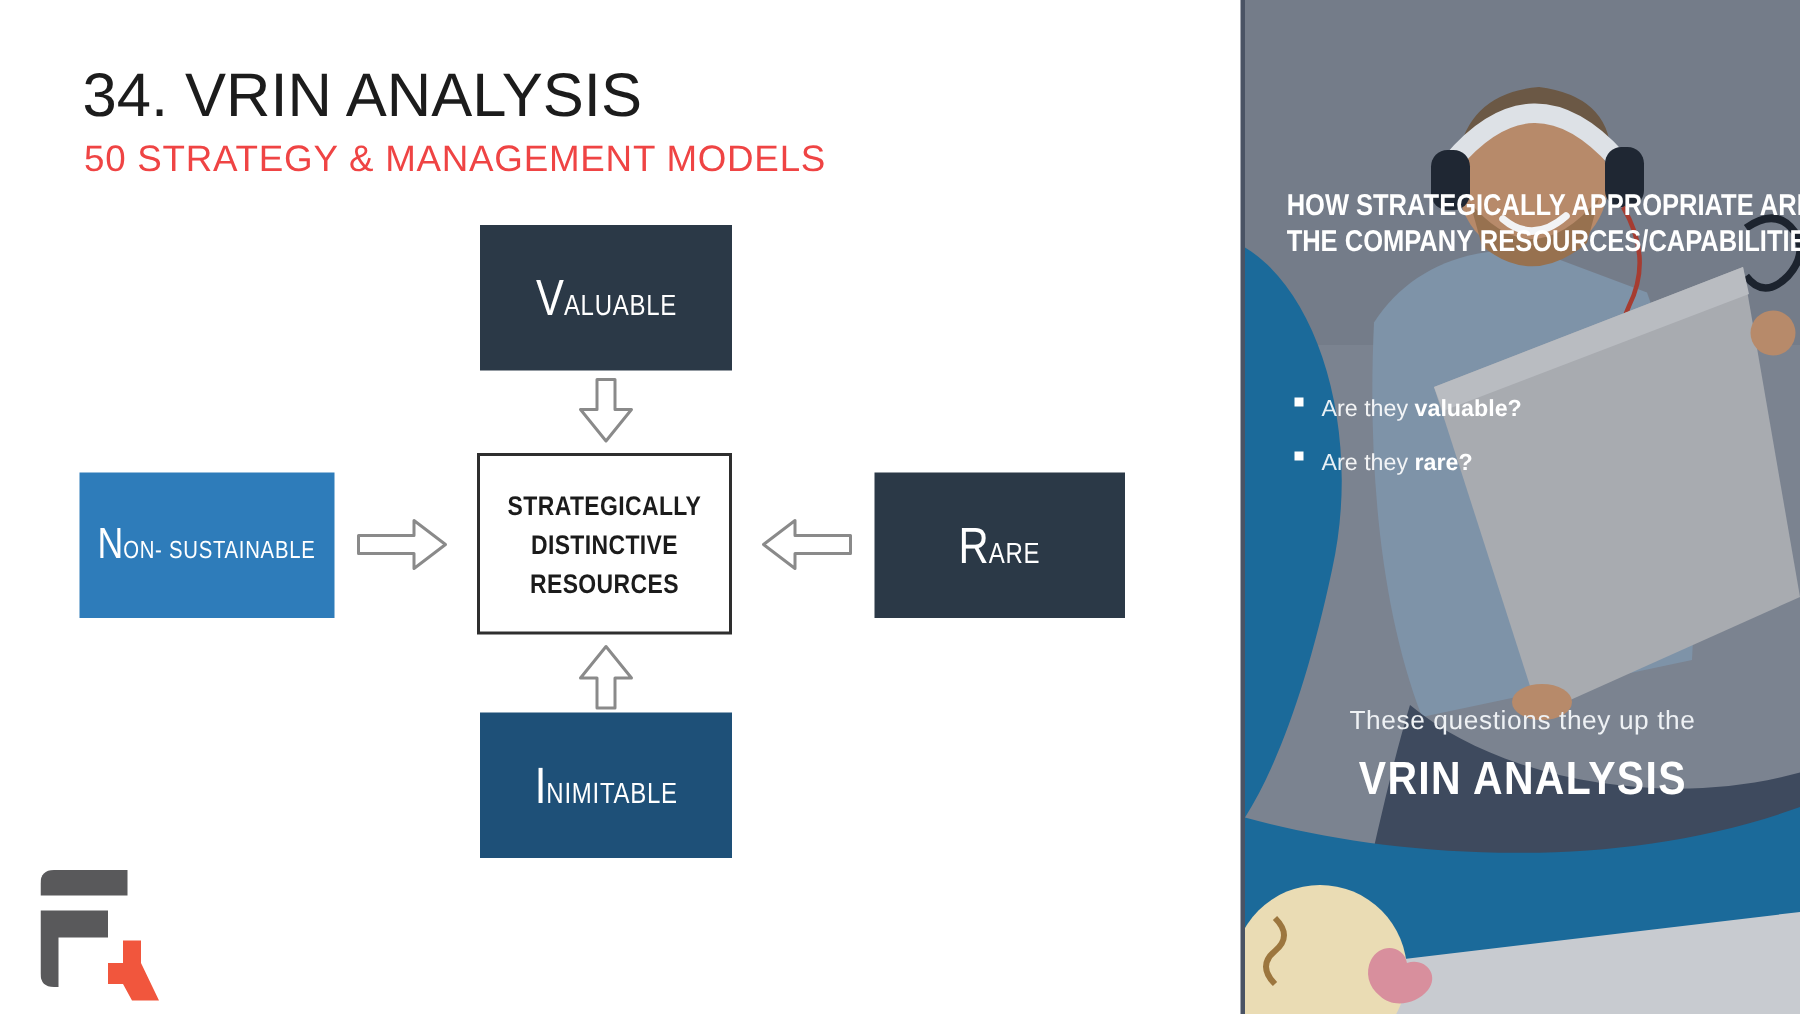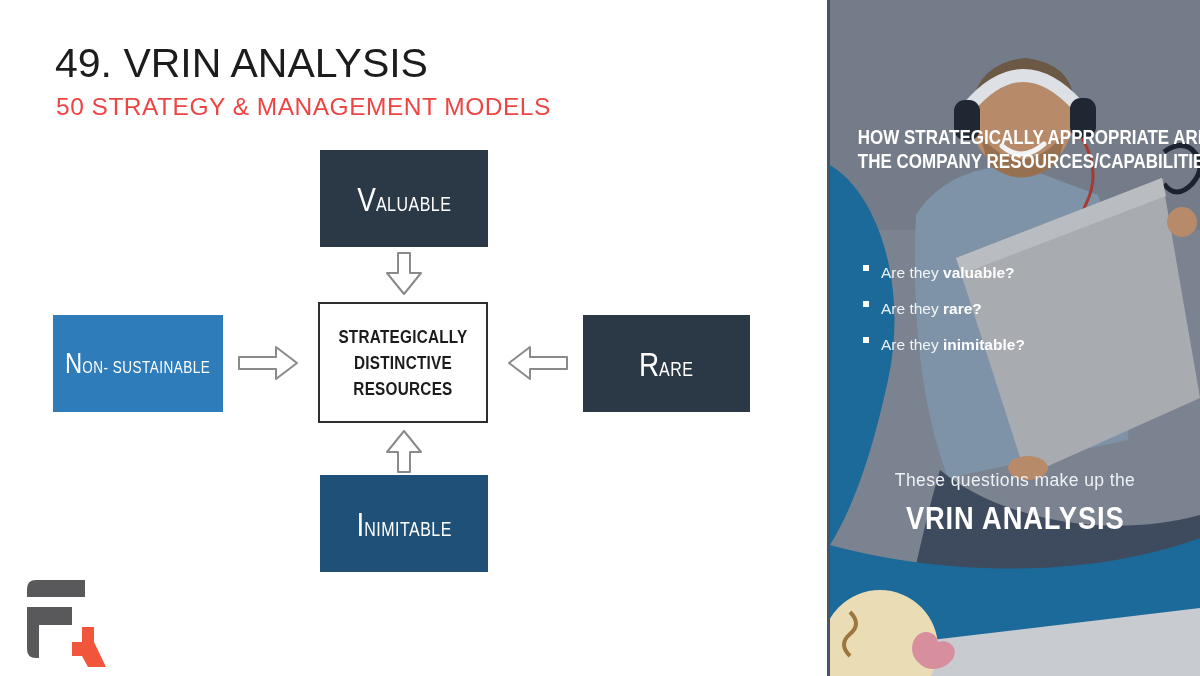--- a/index.html
+++ b/index.html
@@ -63,21 +63,21 @@
                  color:#ffffff;font-size:31px;font-weight:700;line-height:36px;}
   .closing-title span{display:inline-block;transform:scaleX(.88);letter-spacing:1px;white-space:nowrap;}
 </style>
 </head>
 <body>
 
 <div class="slide">
 
   <section class="main">
 
-    <h1 class="title">49. VRIN ANALYSIS</h1>
+    <h1 class="title">34. VRIN ANALYSIS</h1>
     <h2 class="subtitle">50 STRATEGY &amp; MANAGEMENT MODELS</h2>
 
     <div>
 
       <div class="dbox box-valuable">
         <span class="lbl">
             <span class="init">V</span>
             <span class="rest">ALUABLE</span>
           </span>
       </div>
@@ -179,27 +179,23 @@
 
       <div class="bullets">
         <div class="brow">
           <span class="bsq"></span>
           <span><span>Are they </span><span class="kw">valuable?</span></span>
         </div>
         <div class="brow">
           <span class="bsq"></span>
           <span><span>Are they </span><span class="kw">rare?</span></span>
         </div>
-        <div class="brow">
-          <span class="bsq"></span>
-          <span><span>Are they </span><span class="kw">inimitable?</span></span>
-        </div>
-      </div>
-
-      <div class="closing-line">These questions make up the</div>
+      </div>
+
+      <div class="closing-line">These questions they up the</div>
       <div class="closing-title">
         <span>VRIN ANALYSIS</span>
       </div>
 
     </div>
   </aside>
 
 </div>
 
 </body></html>

